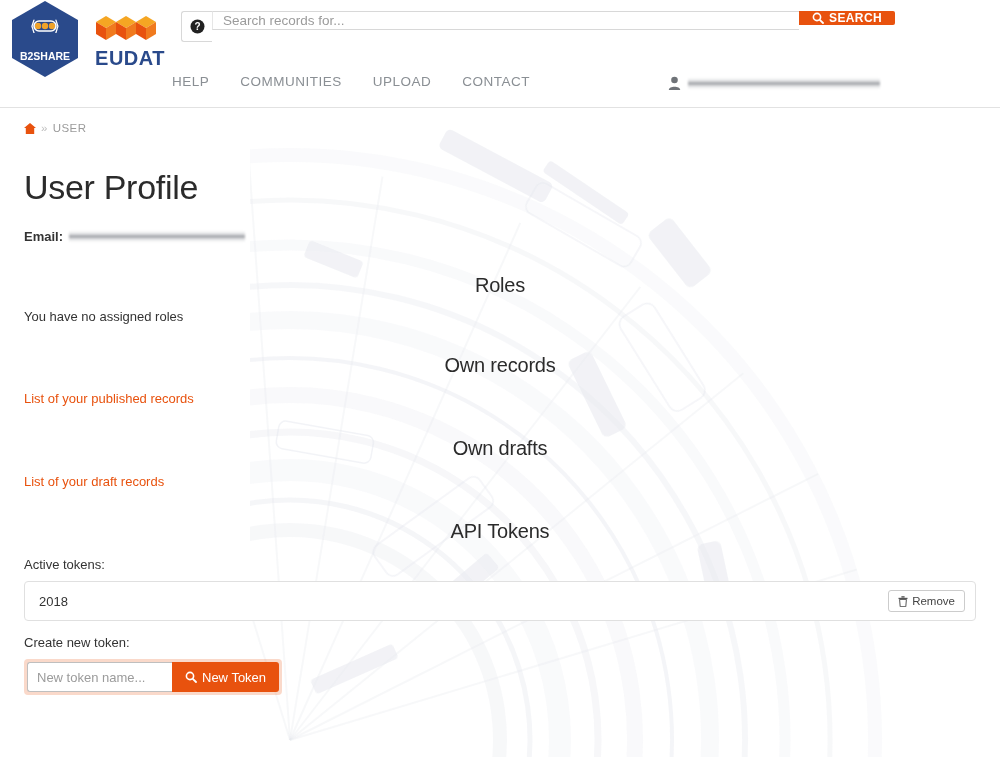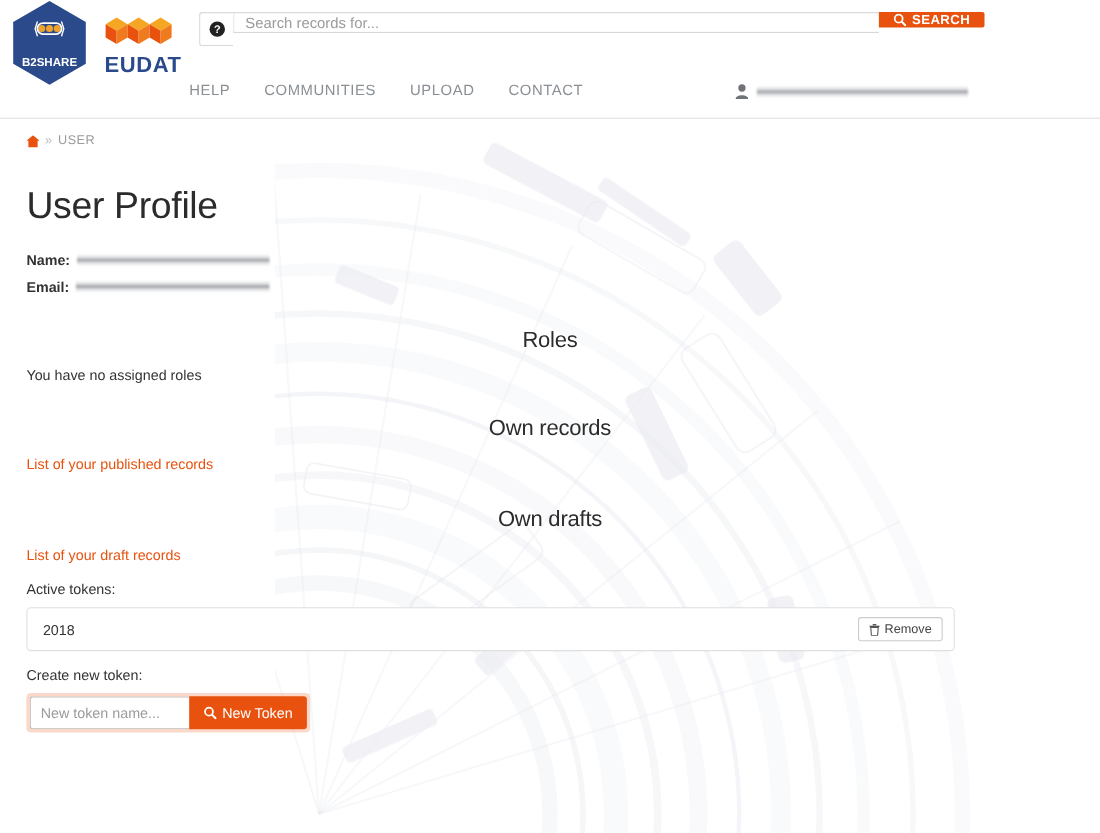--- a/index.html
+++ b/index.html
@@ -176,21 +176,21 @@
 
   .field-label {
     font-size: 13px;
     color: #333;
     margin: 14px 0 9px 0;
     font-weight: normal;
   }
 
   
   .token-row {
-    width: 844px;
+    width: 952px;
     height: 40px;
     border: 1px solid #e0e0e0;
     border-radius: 4px;
     background: #fff;
     display: flex; align-items: center;
     justify-content: space-between;
     padding: 0 10px 0 14px;
   }
   .token-name { font-size: 13px; color: #333; }
   .remove-btn {
@@ -374,39 +374,36 @@
     <path d="M6 0 L12 5 L10.2 5 L10.2 11 L1.8 11 L1.8 5 L0 5 Z" fill="#e8520e"></path>
   </svg>
   <span class="sep">»</span>
   <a class="crumb">USER</a>
 </div>
 
 <div id="content">
 
   <h1 id="page-title">User Profile</h1>
 
-  <div class="kv">
-    <span class="k">Name:</span>
-    <span class="redacted" style="width:175px;"></span>
-  </div>
 
   <div class="kv">
     <span class="k">Email:</span>
     <span class="redacted" style="width:176px;"></span>
   </div>
 
   <h2 class="section-title">Roles</h2>
   <p class="body-text">You have no assigned roles</p>
 
   <h2 class="section-title">Own records</h2>
   <a class="orange-link">List of your published records</a>
 
   <h2 class="section-title">Own drafts</h2>
   <a class="orange-link">List of your draft records</a>
 
+  <h2 class="section-title">API Tokens</h2>
 
   <div class="field-label">Active tokens:</div>
 
   <div class="token-row">
     <span class="token-name">2018</span>
     <button class="remove-btn">
       <svg width="10" height="11" viewBox="0 0 10 11">
         <rect x="0.5" y="1.8" width="9" height="1.3" fill="#555"></rect>
         <rect x="3.4" y="0.2" width="3.2" height="1.4" fill="#555"></rect>
         <path d="M1.6 3.4 L8.4 3.4 L7.8 10.7 L2.2 10.7 Z" fill="none" stroke="#555" stroke-width="1"></path>

